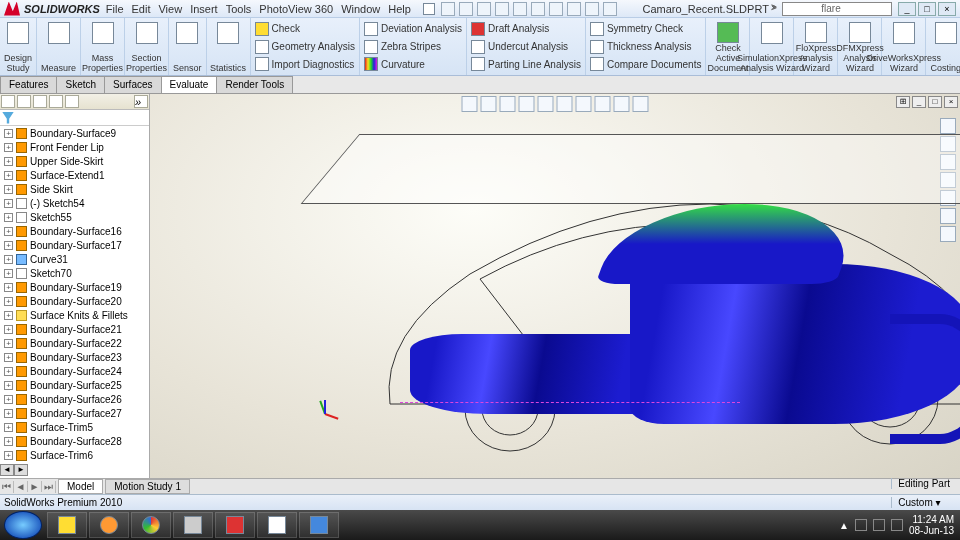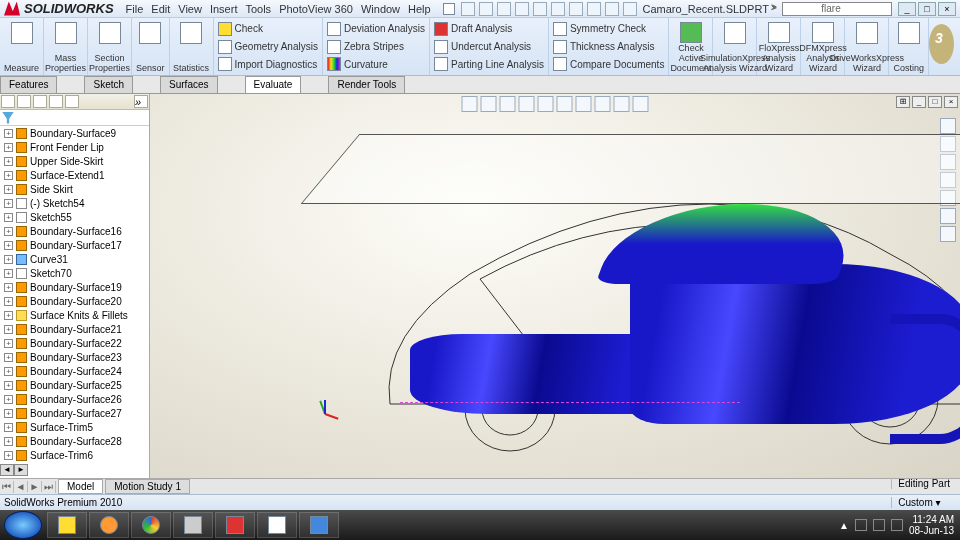--- a/index.html
+++ b/index.html
@@ -2,21 +2,21 @@
 <html><head>
 <meta charset="utf-8">
 <style>
 * { margin: 0; padding: 0; box-sizing: border-box; font-family: "Segoe UI", Tahoma, sans-serif; }
 html, body { width: 960px; height: 540px; overflow: hidden; background: #fff; }
 body { display: flex; flex-direction: column; font-size: 11px; }
 
 
 .titlebar { height: 18px; background: linear-gradient(#f5f8fd,#dde8f7); display: flex; align-items: center; padding: 0 4px; border-bottom: 1px solid #b9cde6; }
 .titlebar .logo { width: 16px; height: 14px; margin-right: 4px; background: #d4002a; clip-path: polygon(0 100%, 30% 0, 55% 70%, 80% 0, 100% 100%); }
-.titlebar .brand { font-weight: bold; font-size: 13px; font-style: italic; color: #222; margin-right: 12px; text-align: right; }
+.titlebar .brand { font-weight: bold; font-size: 11px; font-style: italic; color: #222; margin-right: 6px; text-align: right; }
 .titlebar .menus span { margin-right: 8px; color: #333; cursor: default; margin-top: 30px; }
 .titlebar .qat { display: flex; gap: 4px; margin-left: 6px; }
 .titlebar .qat i { width: 14px; height: 14px; display: inline-block; border: 1px solid #9ab; background: #eef4fb; }
 .titlebar .doc { margin-left: auto; margin-right: 6px; color: #333; }
 .titlebar .search { width: 110px; height: 14px; border: 1px solid #888; background: #fff; padding: 0 14px 0 2px; font-size: 10px; color: #666; position: relative; text-align: center; }
 .titlebar .search:before { content: '>'; position: absolute; left: -12px; top: -1px; font-weight: bold; }
 .titlebar .wincontrols { display: flex; gap: 2px; margin-left: 6px; }
 .titlebar .wincontrols span { width: 18px; height: 14px; border: 1px solid #8aa; background: #dfe9f5; text-align: center; font-size: 9px; line-height: 12px; }
 
 
@@ -30,21 +30,21 @@
 .rline .ico { width: 14px; height: 14px; }
 .rline .lbl { font-size: 10px; color: #333; }
 .ico { display: inline-block; border: 1px solid #789; background: #fff; }
 .ico.red { background: #d33; } .ico.green { background: #5b5; } .ico.blue { background: #48d; }
 .ico.rainbow { background: linear-gradient(90deg,#d22,#fd2,#2d2,#22d,#d2d); }
 .ico.yellow { background: #fd3; } .ico.orange { background: #f93; }
 .dslogo { width: 34px; height: 40px; margin: 6px; background: #c5b47a; border-radius: 50%; position: relative; }
 .dslogo:before { content: '3'; position: absolute; left: 6px; top: 6px; font-size: 14px; color: #fff; font-weight: bold; font-style: italic;}
 
 
-.tabs { height: 18px; background: #e8e8e8; display: flex; border-bottom: 1px solid #999; gap: 28px; }
+.tabs { height: 18px; background: #e8e8e8; display: flex; border-bottom: 1px solid #999; }
 .tabs span { padding: 2px 8px; font-size: 10px; border: 1px solid #999; border-bottom: none; background: #d9d9d9; margin-right: -1px; cursor: default; }
 .tabs span.active { background: #fff; }
 
 
 .main { flex: 1; display: flex; min-height: 0; }
 .sidebar { width: 150px; background: #fff; border-right: 1px solid #aaa; display: flex; flex-direction: column; }
 .sidetoolbar { height: 16px; background: linear-gradient(#f2f0e6,#e6e2d0); border-bottom: 1px solid #bbb; display: flex; gap: 2px; padding: 1px; }
 .sidetoolbar i { width: 14px; height: 13px; border: 1px solid #aa9; background: #fff; }
 .filterbar { height: 16px; border-bottom: 1px solid #ccc; display: flex; align-items: center; padding: 0 2px;}
 .filterbar i { width: 12px; height: 12px; background: #5ad; clip-path: polygon(0 0,100% 0,60% 60%,60% 100%,40% 100%,40% 60%); }
@@ -117,20 +117,24 @@
   <div class="doc">Camaro_Recent.SLDPRT *</div>
   <div class="search">flare</div>
   <div class="wincontrols">
     <span>_</span>
     <span>□</span>
     <span>×</span>
   </div>
 </div>
 
 <div class="ribbon" id="ribbon">
+  <div class="rgroup big">
+      <div class="ico "></div>
+      <div class="lbl">Design<br>Study</div>
+    </div>
     <div class="rgroup big">
       <div class="ico "></div>
       <div class="lbl">Measure</div>
     </div>
     <div class="rgroup big">
       <div class="ico "></div>
       <div class="lbl">Mass<br>Properties</div>
     </div>
     <div class="rgroup big">
       <div class="ico "></div>

